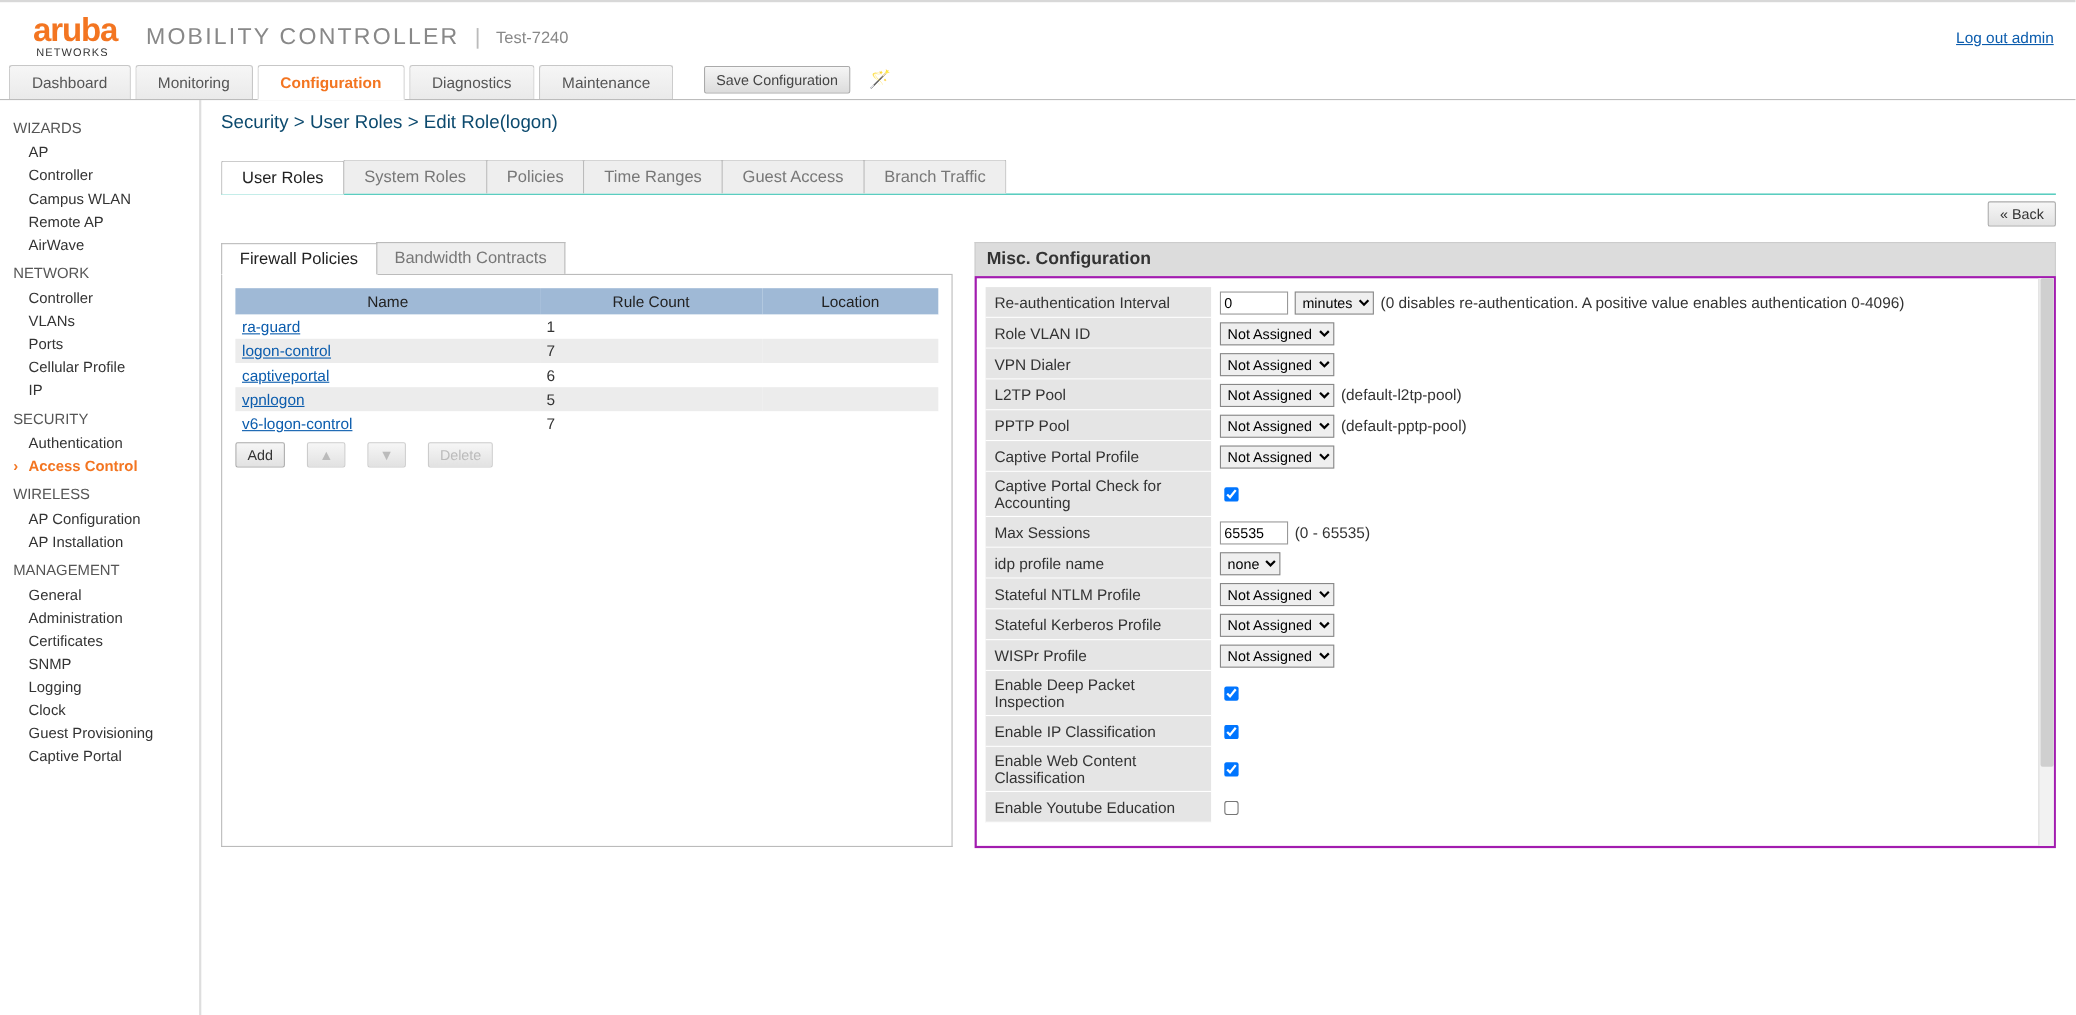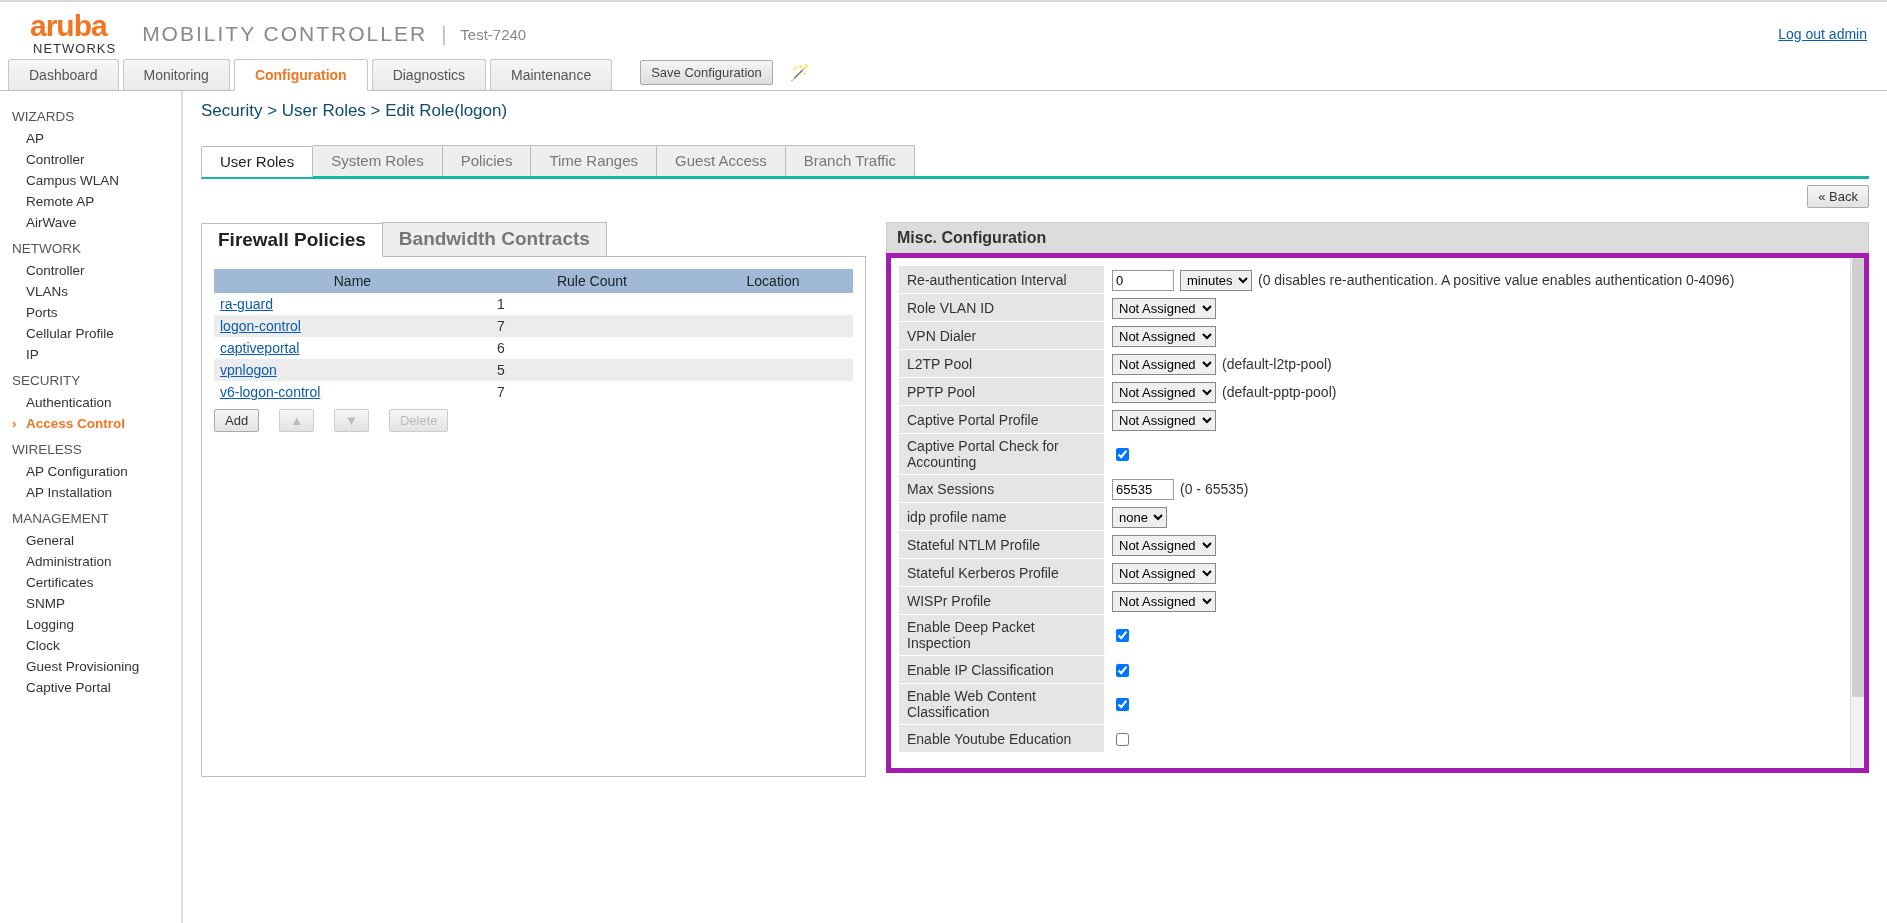--- a/index.html
+++ b/index.html
@@ -29,21 +29,21 @@
   }
   .brand-word {
     font-family: Liberation Sans, sans-serif;
     font-size: 30px;
     font-weight: bold;
     color: #f37521;
     letter-spacing: -1px;
     line-height: 0.9;
   }
   .brand-sub {
-    font-size: 13px;
+    font-size: 10px;
     letter-spacing: 1px;
     color: #333;
     margin-left: 3px;
     margin-top: 2px;
   }
   .product {
     font-family: Verdana, Arial, sans-serif;
     font-size: 21px;
     letter-spacing: 2px;
     color: #888;
@@ -157,21 +157,21 @@
   .breadcrumb {
     font-size: 17px;
     font-weight: normal;
     color: #0c4a6e;
     margin-bottom: 24px;
   }
 
   
   .sec-tabs {
     display: flex;
-    border-bottom: 3px solid #14b8a6;
+    border-bottom: 1px solid #14b8a6;
     margin-bottom: 2px;
   }
   .stab {
     padding: 6px 18px;
     border: 1px solid #bbb;
     border-bottom: none;
     background: #eee;
     color: #777;
     font-size: 15px;
     cursor: pointer;
@@ -211,24 +211,23 @@
   .inner-tabs {
     display: flex;
     border-bottom: 1px solid #bbb;
   }
   .itab {
     padding: 5px 16px;
     border: 1px solid #bbb;
     border-bottom: none;
     background: #eee;
     color: #777;
-    font-size: 19px;
+    font-size: 15px;
     cursor: pointer;
     margin-right: -1px;
-    font-weight: bold;
   }
   .itab.active {
     background: #fff;
     color: #222;
     position: relative;
     top: 1px;
     border-bottom: 1px solid #fff;
   }
   .panel-box {
     border: 1px solid #bbb;
@@ -262,21 +261,21 @@
   
   .right-title {
     background: #dcdcdc;
     padding: 6px 10px;
     font-weight: bold;
     font-size: 16px;
     border: 1px solid #ccc;
     border-bottom: none;
   }
   .right-body {
-    border: 5px solid #a21caf;
+    border: 2px solid #a21caf;
     padding: 8px 14px 8px 8px;
     position: relative;
     min-height: 520px;
   }
   .cfg-row {
     display: flex;
     align-items: center;
     min-height: 28px;
     margin-bottom: 0;
   }

